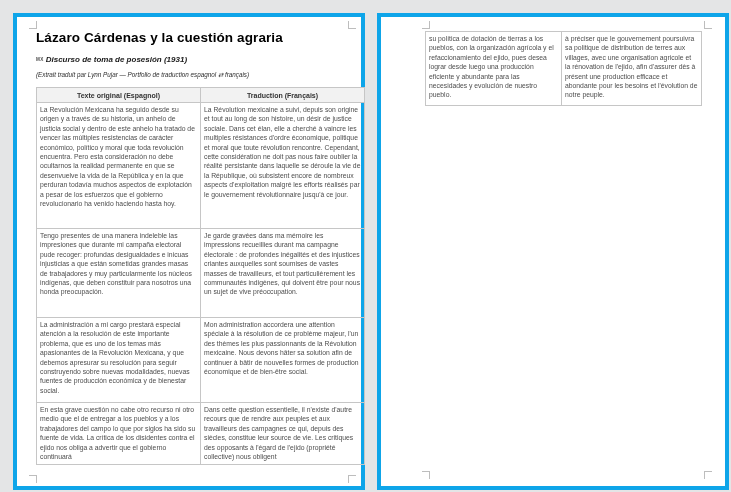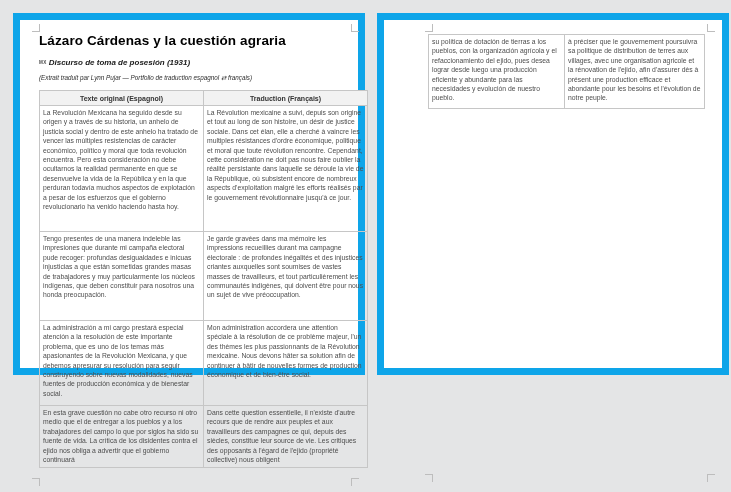--- a/index.html
+++ b/index.html
@@ -3,22 +3,22 @@
 <meta charset="utf-8">
 <style>
   html,body{margin:0;padding:0;}
   body{
     width:731px;height:492px;overflow:hidden;
     background:#e4e5e6;
     font-family:"Liberation Sans",sans-serif;
     position:relative;
   }
   .page{
-    position:absolute;top:13px;width:352px;height:362px;
-    background:#ffffff;border:7px solid #0ea5e9;
+    position:absolute;top:13px;width:352px;height:477px;
+    background:#ffffff;border:4px solid #0ea5e9;
     box-sizing:border-box;
   }
   #page1{left:13px;}
   #page2{left:377px;}
 
   
   .mk{position:absolute;width:7px;height:7px;border:0 solid #bdbdbd;}
   .mk.tl{border-right-width:1px;border-bottom-width:1px;}
   .mk.tr{border-left-width:1px;border-bottom-width:1px;}
   .mk.bl{border-right-width:1px;border-top-width:1px;}

